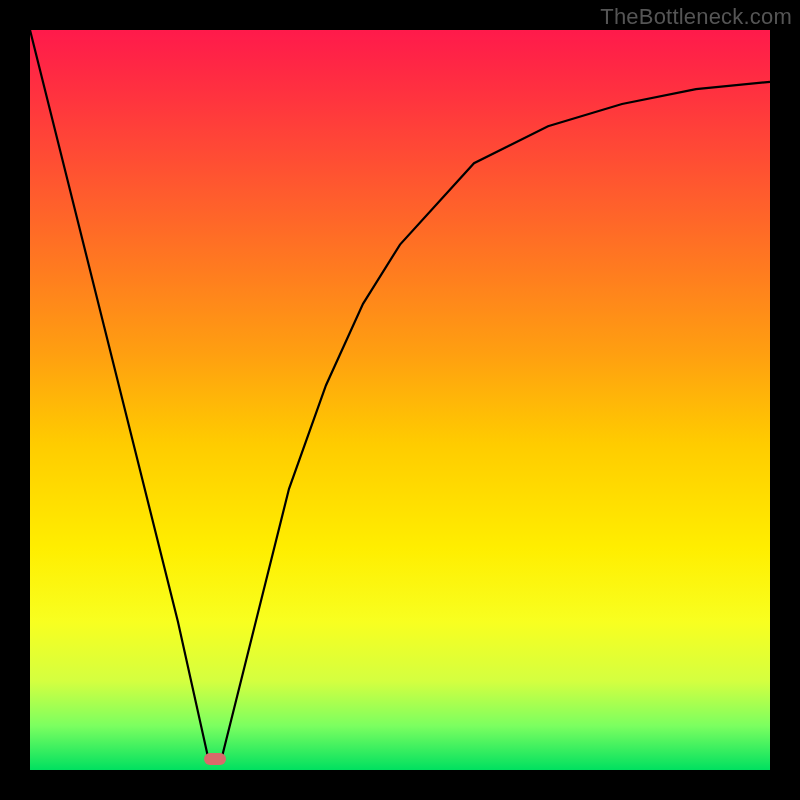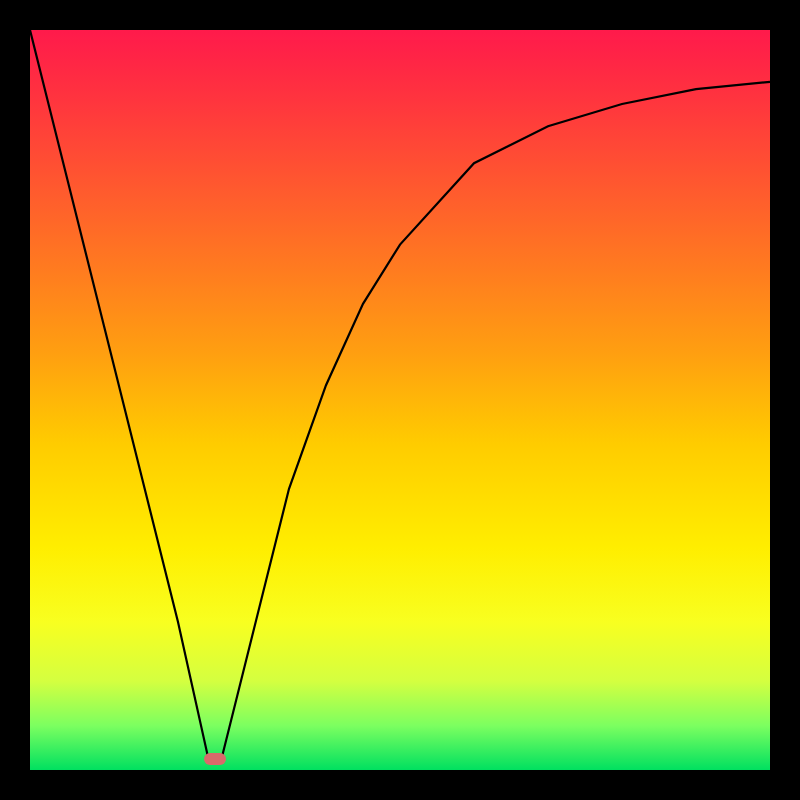--- a/index.html
+++ b/index.html
@@ -62,20 +62,21 @@
     border-radius: 6px;
     background: #d86a6a;
     transform: translate(-50%, -50%);
     pointer-events: none;
   }
 </style>
 </head>
 <body>
 
 <div class="outer-frame">
+  <div class="watermark">TheBottleneck.com</div>
 
   <div class="plot-area">
     <svg class="curve" viewBox="0 0 740 740" preserveAspectRatio="none">
       <path fill="none" stroke="#000000" stroke-width="2.2" d="M0.0 0.0 L37.0 148.0 L74.0 296.0 L111.0 444.0 L148.0 592.0 L177.6 725.2 L192.4 725.2 L222.0 606.8 L259.0 458.8 L296.0 355.2 L333.0 273.8 L370.0 214.6 L444.0 133.2 L518.0 96.2 L592.0 74.0 L666.0 59.2 L740.0 51.8"></path>
     </svg>
     <div class="marker" style="left: 185px; top: 728.9px; background: rgb(216, 106, 106);"></div>
   </div>
 </div>
 
 </body></html>

